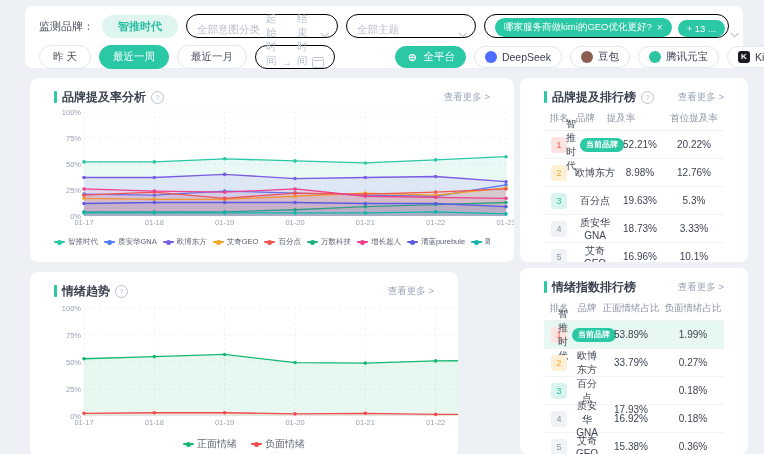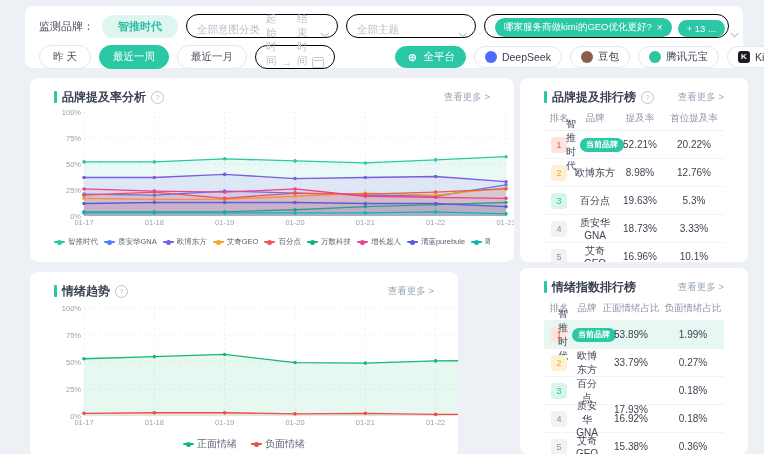--- a/index.html
+++ b/index.html
@@ -297,21 +297,21 @@
       <span class="pbar"></span>
       <span class="ptitle">品牌提及排行榜</span>
       <span class="info">?</span>
       <span class="more">查看更多 &gt;</span>
     </div>
     <div id="tbl1">
         <div class="trow thead">
           <div class="c-rank">排名</div>
           <div class="c-brand">品牌</div>
           <div class="c-val" style="width: 48px;">提及率</div>
-          <div class="c-val" style="width: 60px;">首位提及率</div>
+          <div class="c-val" style="width: 60px; margin-left: 19px;">首位提及率</div>
         </div>
         <div class="trow">
           <div class="c-rank">
             <span class="rk rk1">1</span>
           </div>
           <div class="c-brand">
             <span>智推时代</span>
             <span class="curbadge">当前品牌</span>
           </div>
           <div class="c-val" style="width: 48px;">52.21%</div>

